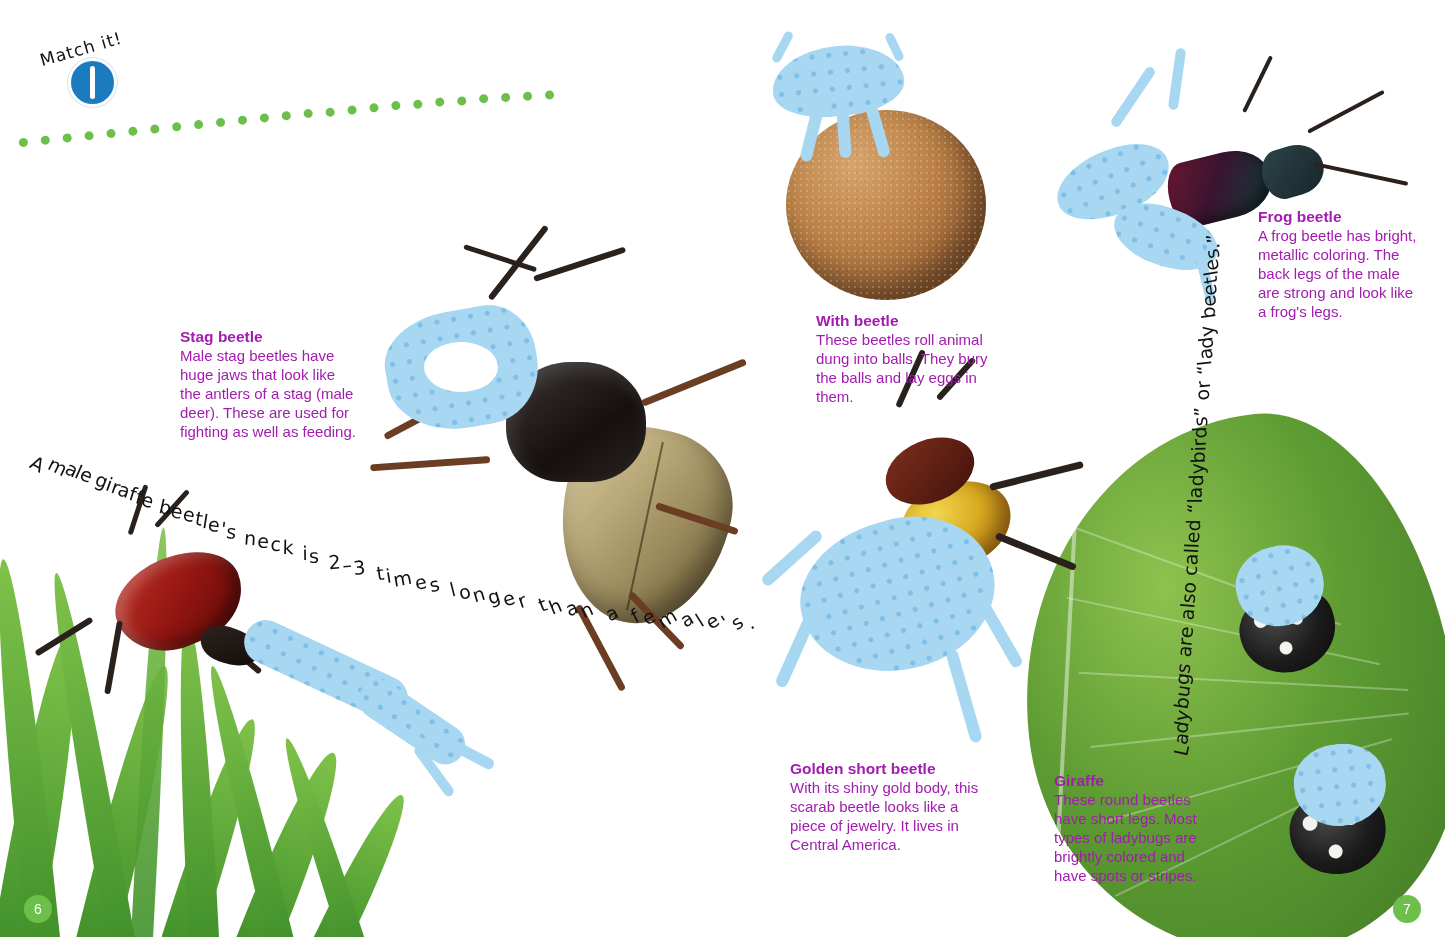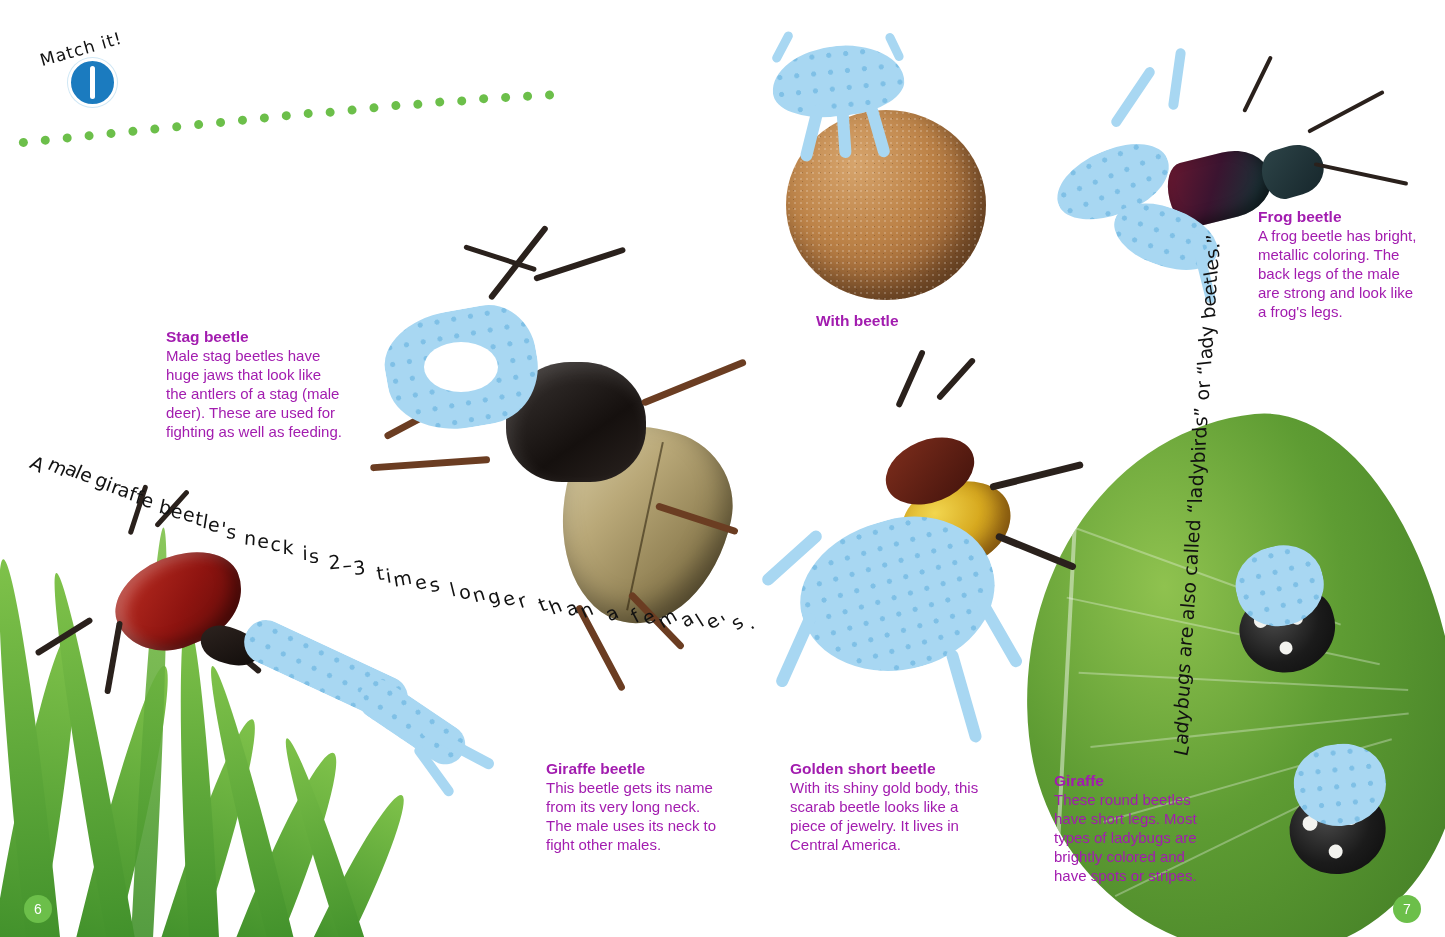--- a/index.html
+++ b/index.html
@@ -522,38 +522,35 @@
   <div class="bluepiece" style="left:1294px; top:744px; width:92px; height:82px; border-radius:50% 50% 52% 52% / 48% 48% 52% 52%; transform:rotate(-6deg);"></div>
 
   <div class="fact" style="left:28px; top:452px; transform:rotate(0deg);">
     <span style="transform: rotate(28deg) translate(0px, 0px);">A</span><span style="transform: rotate(27deg) translate(0,2px);">&nbsp;</span><span style="transform: rotate(26deg) translate(0,3px);">m</span><span style="transform: rotate(25deg) translate(0,6px);">a</span><span style="transform: rotate(24deg) translate(0,9px);">l</span><span style="transform: rotate(23deg) translate(0,12px);">e</span><span style="transform: rotate(22deg) translate(0,15px);">&nbsp;</span><span style="transform: rotate(21deg) translate(0,18px);">g</span><span style="transform: rotate(20deg) translate(0,22px);">i</span><span style="transform: rotate(19deg) translate(0,25px);">r</span><span style="transform: rotate(18deg) translate(0,28px);">a</span><span style="transform: rotate(17deg) translate(0,32px);">f</span><span style="transform: rotate(16deg) translate(0,35px);">f</span><span style="transform: rotate(15deg) translate(0,38px);">e</span><span style="transform: rotate(14deg) translate(0,42px);">&nbsp;</span><span style="transform: rotate(13deg) translate(0,45px);">b</span><span style="transform: rotate(12deg) translate(0,49px);">e</span><span style="transform: rotate(11deg) translate(0,52px);">e</span><span style="transform: rotate(10deg) translate(0,56px);">t</span><span style="transform: rotate(9deg) translate(0,59px);">l</span><span style="transform: rotate(8deg) translate(0,62px);">e</span><span style="transform: rotate(7deg) translate(0,66px);">'</span><span style="transform: rotate(6deg) translate(0,69px);">s</span><span style="transform: rotate(5deg) translate(0,72px);">&nbsp;</span><span style="transform: rotate(4deg) translate(0,75px);">n</span><span style="transform: rotate(3deg) translate(0,78px);">e</span><span style="transform: rotate(2deg) translate(0,81px);">c</span><span style="transform: rotate(1deg) translate(0,84px);">k</span><span style="transform: rotate(0deg) translate(0,87px);">&nbsp;</span><span style="transform: rotate(-1deg) translate(0,90px);">i</span><span style="transform: rotate(-2deg) translate(0,93px);">s</span><span style="transform: rotate(-3deg) translate(0,96px);">&nbsp;</span><span style="transform: rotate(-4deg) translate(0,99px);">2</span><span style="transform: rotate(-5deg) translate(0,102px);">–</span><span style="transform: rotate(-6deg) translate(0,105px);">3</span><span style="transform: rotate(-7deg) translate(0,108px);">&nbsp;</span><span style="transform: rotate(-8deg) translate(0,111px);">t</span><span style="transform: rotate(-9deg) translate(0,114px);">i</span><span style="transform: rotate(-10deg) translate(0,117px);">m</span><span style="transform: rotate(-11deg) translate(0,121px);">e</span><span style="transform: rotate(-12deg) translate(0,124px);">s</span><span style="transform: rotate(-13deg) translate(0,127px);">&nbsp;</span><span style="transform: rotate(-14deg) translate(0,130px);">l</span><span style="transform: rotate(-15deg) translate(0,133px);">o</span><span style="transform: rotate(-16deg) translate(0,136px);">n</span><span style="transform: rotate(-17deg) translate(0,139px);">g</span><span style="transform: rotate(-18deg) translate(0,142px);">e</span><span style="transform: rotate(-19deg) translate(0,145px);">r</span><span style="transform: rotate(-20deg) translate(0,148px);">&nbsp;</span><span style="transform: rotate(-21deg) translate(0,151px);">t</span><span style="transform: rotate(-22deg) translate(0,154px);">h</span><span style="transform: rotate(-23deg) translate(0,157px);">a</span><span style="transform: rotate(-24deg) translate(0,160px);">n</span><span style="transform: rotate(-25deg) translate(0,163px);">&nbsp;</span><span style="transform: rotate(-26deg) translate(0,166px);">a</span><span style="transform: rotate(-27deg) translate(0,169px);">&nbsp;</span><span style="transform: rotate(-28deg) translate(0,172px);">f</span><span style="transform: rotate(-29deg) translate(0,175px);">e</span><span style="transform: rotate(-30deg) translate(0,178px);">m</span><span style="transform: rotate(-31deg) translate(0,181px);">a</span><span style="transform: rotate(-32deg) translate(0,184px);">l</span><span style="transform: rotate(-33deg) translate(0,187px);">e</span><span style="transform: rotate(-34deg) translate(0,190px);">'</span><span style="transform: rotate(-35deg) translate(0,193px);">s</span><span style="transform: rotate(-36deg) translate(0,196px);">.</span>
   </div>
 
   <div class="fact-vertical" style="left:1166px; top:754px; transform: rotate(-86deg);">
     <span style="display:inline-block; transform: rotate(8deg) translate(0,4px);">L</span><span style="display:inline-block; transform: rotate(7deg) translate(0,3px);">a</span><span style="display:inline-block; transform: rotate(6deg) translate(0,2px);">d</span><span style="display:inline-block; transform: rotate(6deg) translate(0,2px);">y</span><span style="display:inline-block; transform: rotate(5deg) translate(0,1px);">b</span><span style="display:inline-block; transform: rotate(5deg) translate(0,1px);">u</span><span style="display:inline-block; transform: rotate(4deg);">g</span><span style="display:inline-block; transform: rotate(4deg);">s</span><span>&nbsp;</span><span style="display:inline-block; transform: rotate(3deg);">a</span><span style="display:inline-block; transform: rotate(3deg);">r</span><span style="display:inline-block; transform: rotate(2deg);">e</span><span>&nbsp;</span><span style="display:inline-block; transform: rotate(2deg);">a</span><span style="display:inline-block; transform: rotate(1deg);">l</span><span style="display:inline-block; transform: rotate(1deg);">s</span><span style="display:inline-block; transform: rotate(0deg);">o</span><span>&nbsp;</span><span style="display:inline-block; transform: rotate(0deg);">c</span><span style="display:inline-block; transform: rotate(-1deg);">a</span><span style="display:inline-block; transform: rotate(-1deg);">l</span><span style="display:inline-block; transform: rotate(-2deg);">l</span><span style="display:inline-block; transform: rotate(-2deg);">e</span><span style="display:inline-block; transform: rotate(-3deg);">d</span><span>&nbsp;</span><span style="display:inline-block; transform: rotate(-3deg);">“</span><span style="display:inline-block; transform: rotate(-4deg);">l</span><span style="display:inline-block; transform: rotate(-4deg);">a</span><span style="display:inline-block; transform: rotate(-5deg);">d</span><span style="display:inline-block; transform: rotate(-5deg);">y</span><span style="display:inline-block; transform: rotate(-6deg);">b</span><span style="display:inline-block; transform: rotate(-6deg);">i</span><span style="display:inline-block; transform: rotate(-7deg);">r</span><span style="display:inline-block; transform: rotate(-7deg);">d</span><span style="display:inline-block; transform: rotate(-8deg);">s</span><span style="display:inline-block; transform: rotate(-8deg);">”</span><span>&nbsp;</span><span style="display:inline-block; transform: rotate(-9deg);">o</span><span style="display:inline-block; transform: rotate(-9deg);">r</span><span>&nbsp;</span><span style="display:inline-block; transform: rotate(-10deg);">“</span><span style="display:inline-block; transform: rotate(-10deg);">l</span><span style="display:inline-block; transform: rotate(-11deg);">a</span><span style="display:inline-block; transform: rotate(-11deg);">d</span><span style="display:inline-block; transform: rotate(-12deg);">y</span><span>&nbsp;</span><span style="display:inline-block; transform: rotate(-12deg);">b</span><span style="display:inline-block; transform: rotate(-13deg);">e</span><span style="display:inline-block; transform: rotate(-13deg);">e</span><span style="display:inline-block; transform: rotate(-14deg);">t</span><span style="display:inline-block; transform: rotate(-14deg);">l</span><span style="display:inline-block; transform: rotate(-15deg);">e</span><span style="display:inline-block; transform: rotate(-15deg);">s</span><span style="display:inline-block; transform: rotate(-16deg);">.</span><span style="display:inline-block; transform: rotate(-16deg);">”</span>
   </div>
 
-  <div class="caption" style="left:166px; top:328px; width:176px;">
+  <div class="caption" style="left:180px; top:328px; width:176px;">
     <div class="head">Stag beetle</div>
     <div class="body">Male stag beetles have huge jaws that look like the antlers of a stag (male deer). These are used for fighting as well as feeding.</div>
   </div>
 
   <div class="caption" style="left:816px; top:312px; width:194px;">
     <div class="head">With beetle</div>
+    <div class="body">These beetles roll animal dung into balls. They bury the balls and lay eggs in them.</div>
   </div>
 
   <div class="caption" style="left:1258px; top:208px; width:160px;">
     <div class="head">Frog beetle</div>
     <div class="body">A frog beetle has bright, metallic coloring. The back legs of the male are strong and look like a frog's legs.</div>
   </div>
 
-  <div class="caption" style="left:546px; top:760px; width:182px;">
-    <div class="head">Giraffe beetle</div>
-    <div class="body">This beetle gets its name from its very long neck. The male uses its neck to fight other males.</div>
-  </div>
 
   <div class="caption" style="left:790px; top:760px; width:196px;">
     <div class="head">Golden short beetle</div>
     <div class="body">With its shiny gold body, this scarab beetle looks like a piece of jewelry. It lives in Central America.</div>
   </div>
 
   <div class="caption" style="left:1054px; top:772px; width:150px;">
     <div class="head">Giraffe</div>
     <div class="body">These round beetles have short legs. Most types of ladybugs are brightly colored and have spots or stripes.</div>
   </div>

